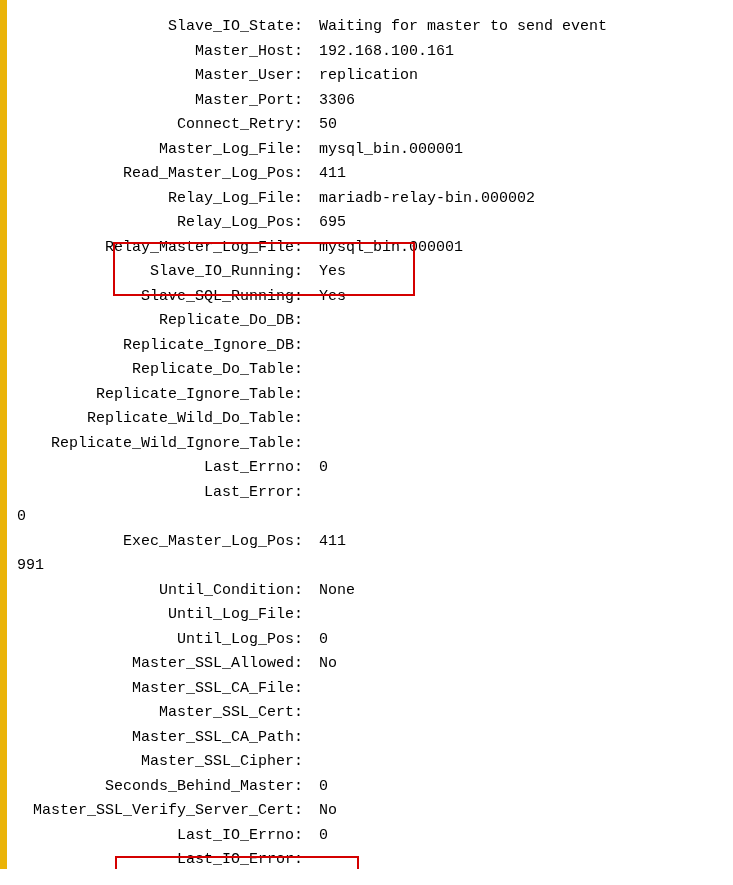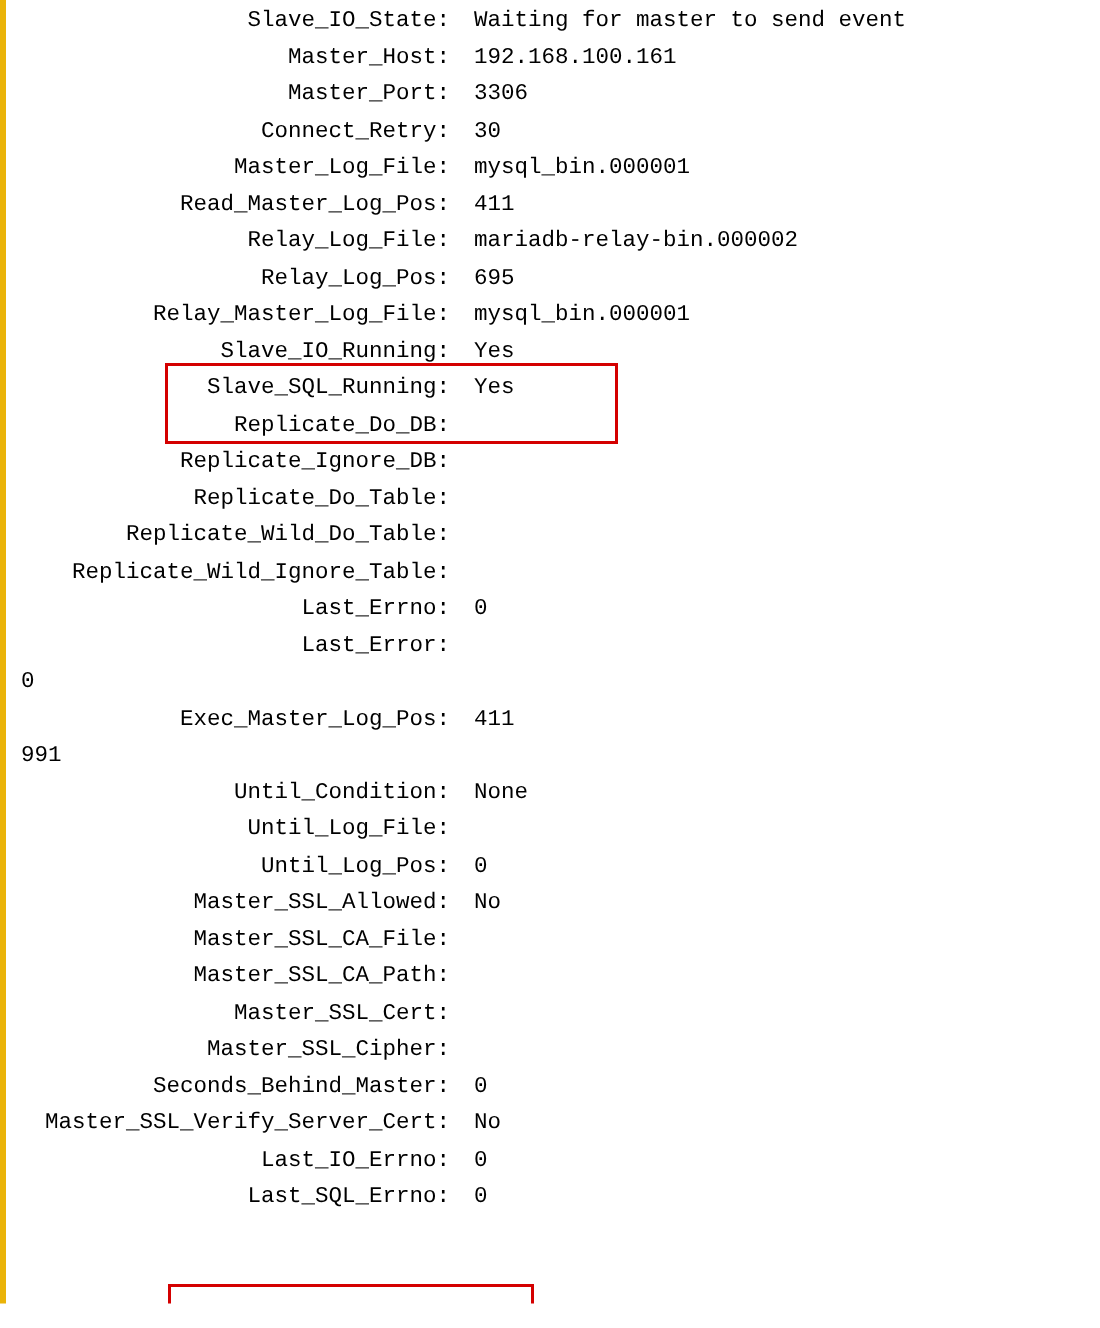--- a/index.html
+++ b/index.html
@@ -8,23 +8,23 @@
     background: #ffffff;
     font-family: "Courier New", Courier, monospace;
     font-size: 15px;
     line-height: 24.5px;
     color: #000000;
   }
   .wrap {
     position: relative;
     width: 733px;
     height: 869px;
-    border-left: 4px solid #eab308;
+    border-left: 7px solid #eab308;
     box-sizing: border-box;
-    padding-top: 2px;
+    padding-top: 15px;
     overflow: hidden;
   }
   .row {
     display: flex;
     white-space: pre;
   }
   .label {
     width: 302px;
     text-align: right;
     padding-right: 6px;
@@ -52,49 +52,51 @@
     height: 29px;
   }
 </style>
 </head>
 <body>
 
 <div class="wrap">
   <div id="rows-container">
       <div class="row"><span class="label">Slave_IO_State:</span><span class="value">Waiting for master to send event</span></div>
       <div class="row"><span class="label">Master_Host:</span><span class="value">192.168.100.161</span></div>
+      <div class="row"><span class="label">Master_User:</span><span class="value">replication</span></div>
       <div class="row"><span class="label">Master_Port:</span><span class="value">3306</span></div>
-      <div class="row"><span class="label">Connect_Retry:</span><span class="value">30</span></div>
+      <div class="row"><span class="label">Connect_Retry:</span><span class="value">50</span></div>
       <div class="row"><span class="label">Master_Log_File:</span><span class="value">mysql_bin.000001</span></div>
       <div class="row"><span class="label">Read_Master_Log_Pos:</span><span class="value">411</span></div>
       <div class="row"><span class="label">Relay_Log_File:</span><span class="value">mariadb-relay-bin.000002</span></div>
       <div class="row"><span class="label">Relay_Log_Pos:</span><span class="value">695</span></div>
       <div class="row"><span class="label">Relay_Master_Log_File:</span><span class="value">mysql_bin.000001</span></div>
       <div class="row"><span class="label">Slave_IO_Running:</span><span class="value">Yes</span></div>
       <div class="row"><span class="label">Slave_SQL_Running:</span><span class="value">Yes</span></div>
       <div class="row"><span class="label">Replicate_Do_DB:</span><span class="value"></span></div>
       <div class="row"><span class="label">Replicate_Ignore_DB:</span><span class="value"></span></div>
       <div class="row"><span class="label">Replicate_Do_Table:</span><span class="value"></span></div>
+      <div class="row"><span class="label">Replicate_Ignore_Table:</span><span class="value"></span></div>
       <div class="row"><span class="label">Replicate_Wild_Do_Table:</span><span class="value"></span></div>
       <div class="row"><span class="label">Replicate_Wild_Ignore_Table:</span><span class="value"></span></div>
       <div class="row"><span class="label">Last_Errno:</span><span class="value">0</span></div>
       <div class="row"><span class="label">Last_Error:</span><span class="value"></span></div>
       <div class="row"><span class="value">0</span></div>
       <div class="row"><span class="label">Exec_Master_Log_Pos:</span><span class="value">411</span></div>
       <div class="row"><span class="value">991</span></div>
       <div class="row"><span class="label">Until_Condition:</span><span class="value">None</span></div>
       <div class="row"><span class="label">Until_Log_File:</span><span class="value"></span></div>
       <div class="row"><span class="label">Until_Log_Pos:</span><span class="value">0</span></div>
       <div class="row"><span class="label">Master_SSL_Allowed:</span><span class="value">No</span></div>
       <div class="row"><span class="label">Master_SSL_CA_File:</span><span class="value"></span></div>
+      <div class="row"><span class="label">Master_SSL_Cert:</span><span class="value"></span></div>
       <div class="row"><span class="label">Master_SSL_CA_Path:</span><span class="value"></span></div>
-      <div class="row"><span class="label">Master_SSL_Cert:</span><span class="value"></span></div>
       <div class="row"><span class="label">Master_SSL_Cipher:</span><span class="value"></span></div>
       <div class="row"><span class="value"></span></div>
       <div class="row"><span class="label">Seconds_Behind_Master:</span><span class="value">0</span></div>
       <div class="row"><span class="label">Master_SSL_Verify_Server_Cert:</span><span class="value">No</span></div>
       <div class="row"><span class="label">Last_IO_Errno:</span><span class="value">0</span></div>
-      <div class="row"><span class="value"></span></div>
+      <div class="row"><span class="label">Last_IO_Error:</span><span class="value"></span></div>
       <div class="row"><span class="label">Last_SQL_Errno:</span><span class="value">0</span></div>
     </div>
   <div class="hl hl1"></div>
   <div class="hl hl2"></div>
 </div>
 
 </body></html>

